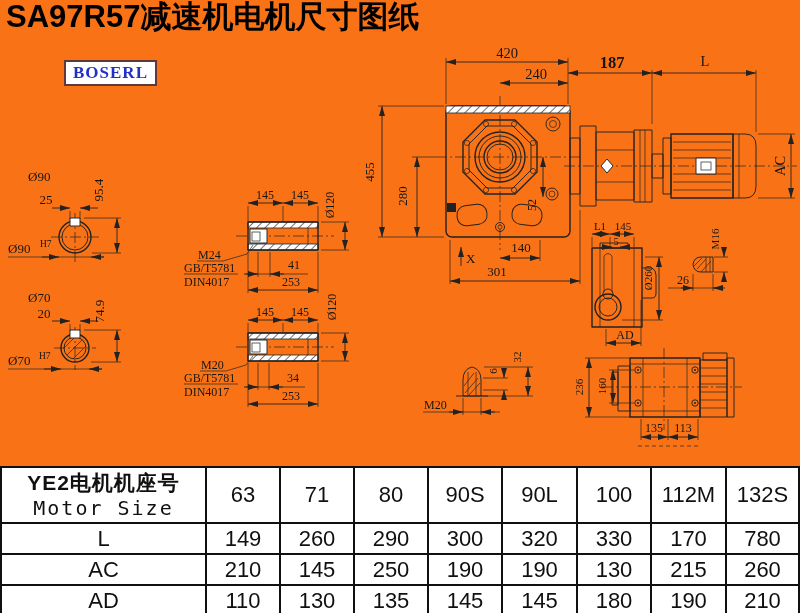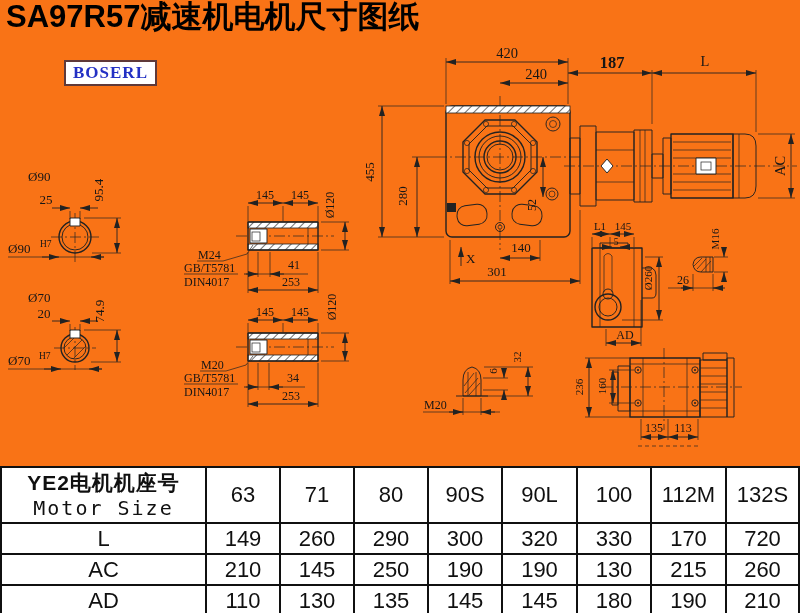--- a/index.html
+++ b/index.html
@@ -423,21 +423,21 @@
       </tr>
       <tr class="drow">
         <td>L</td>
         <td>149</td>
         <td>260</td>
         <td>290</td>
         <td>300</td>
         <td>320</td>
         <td>330</td>
         <td>170</td>
-        <td>720</td>
+        <td>780</td>
       </tr>
       <tr class="drow">
         <td>AC</td>
         <td>210</td>
         <td>145</td>
         <td>250</td>
         <td>190</td>
         <td>190</td>
         <td>130</td>
         <td>215</td>

